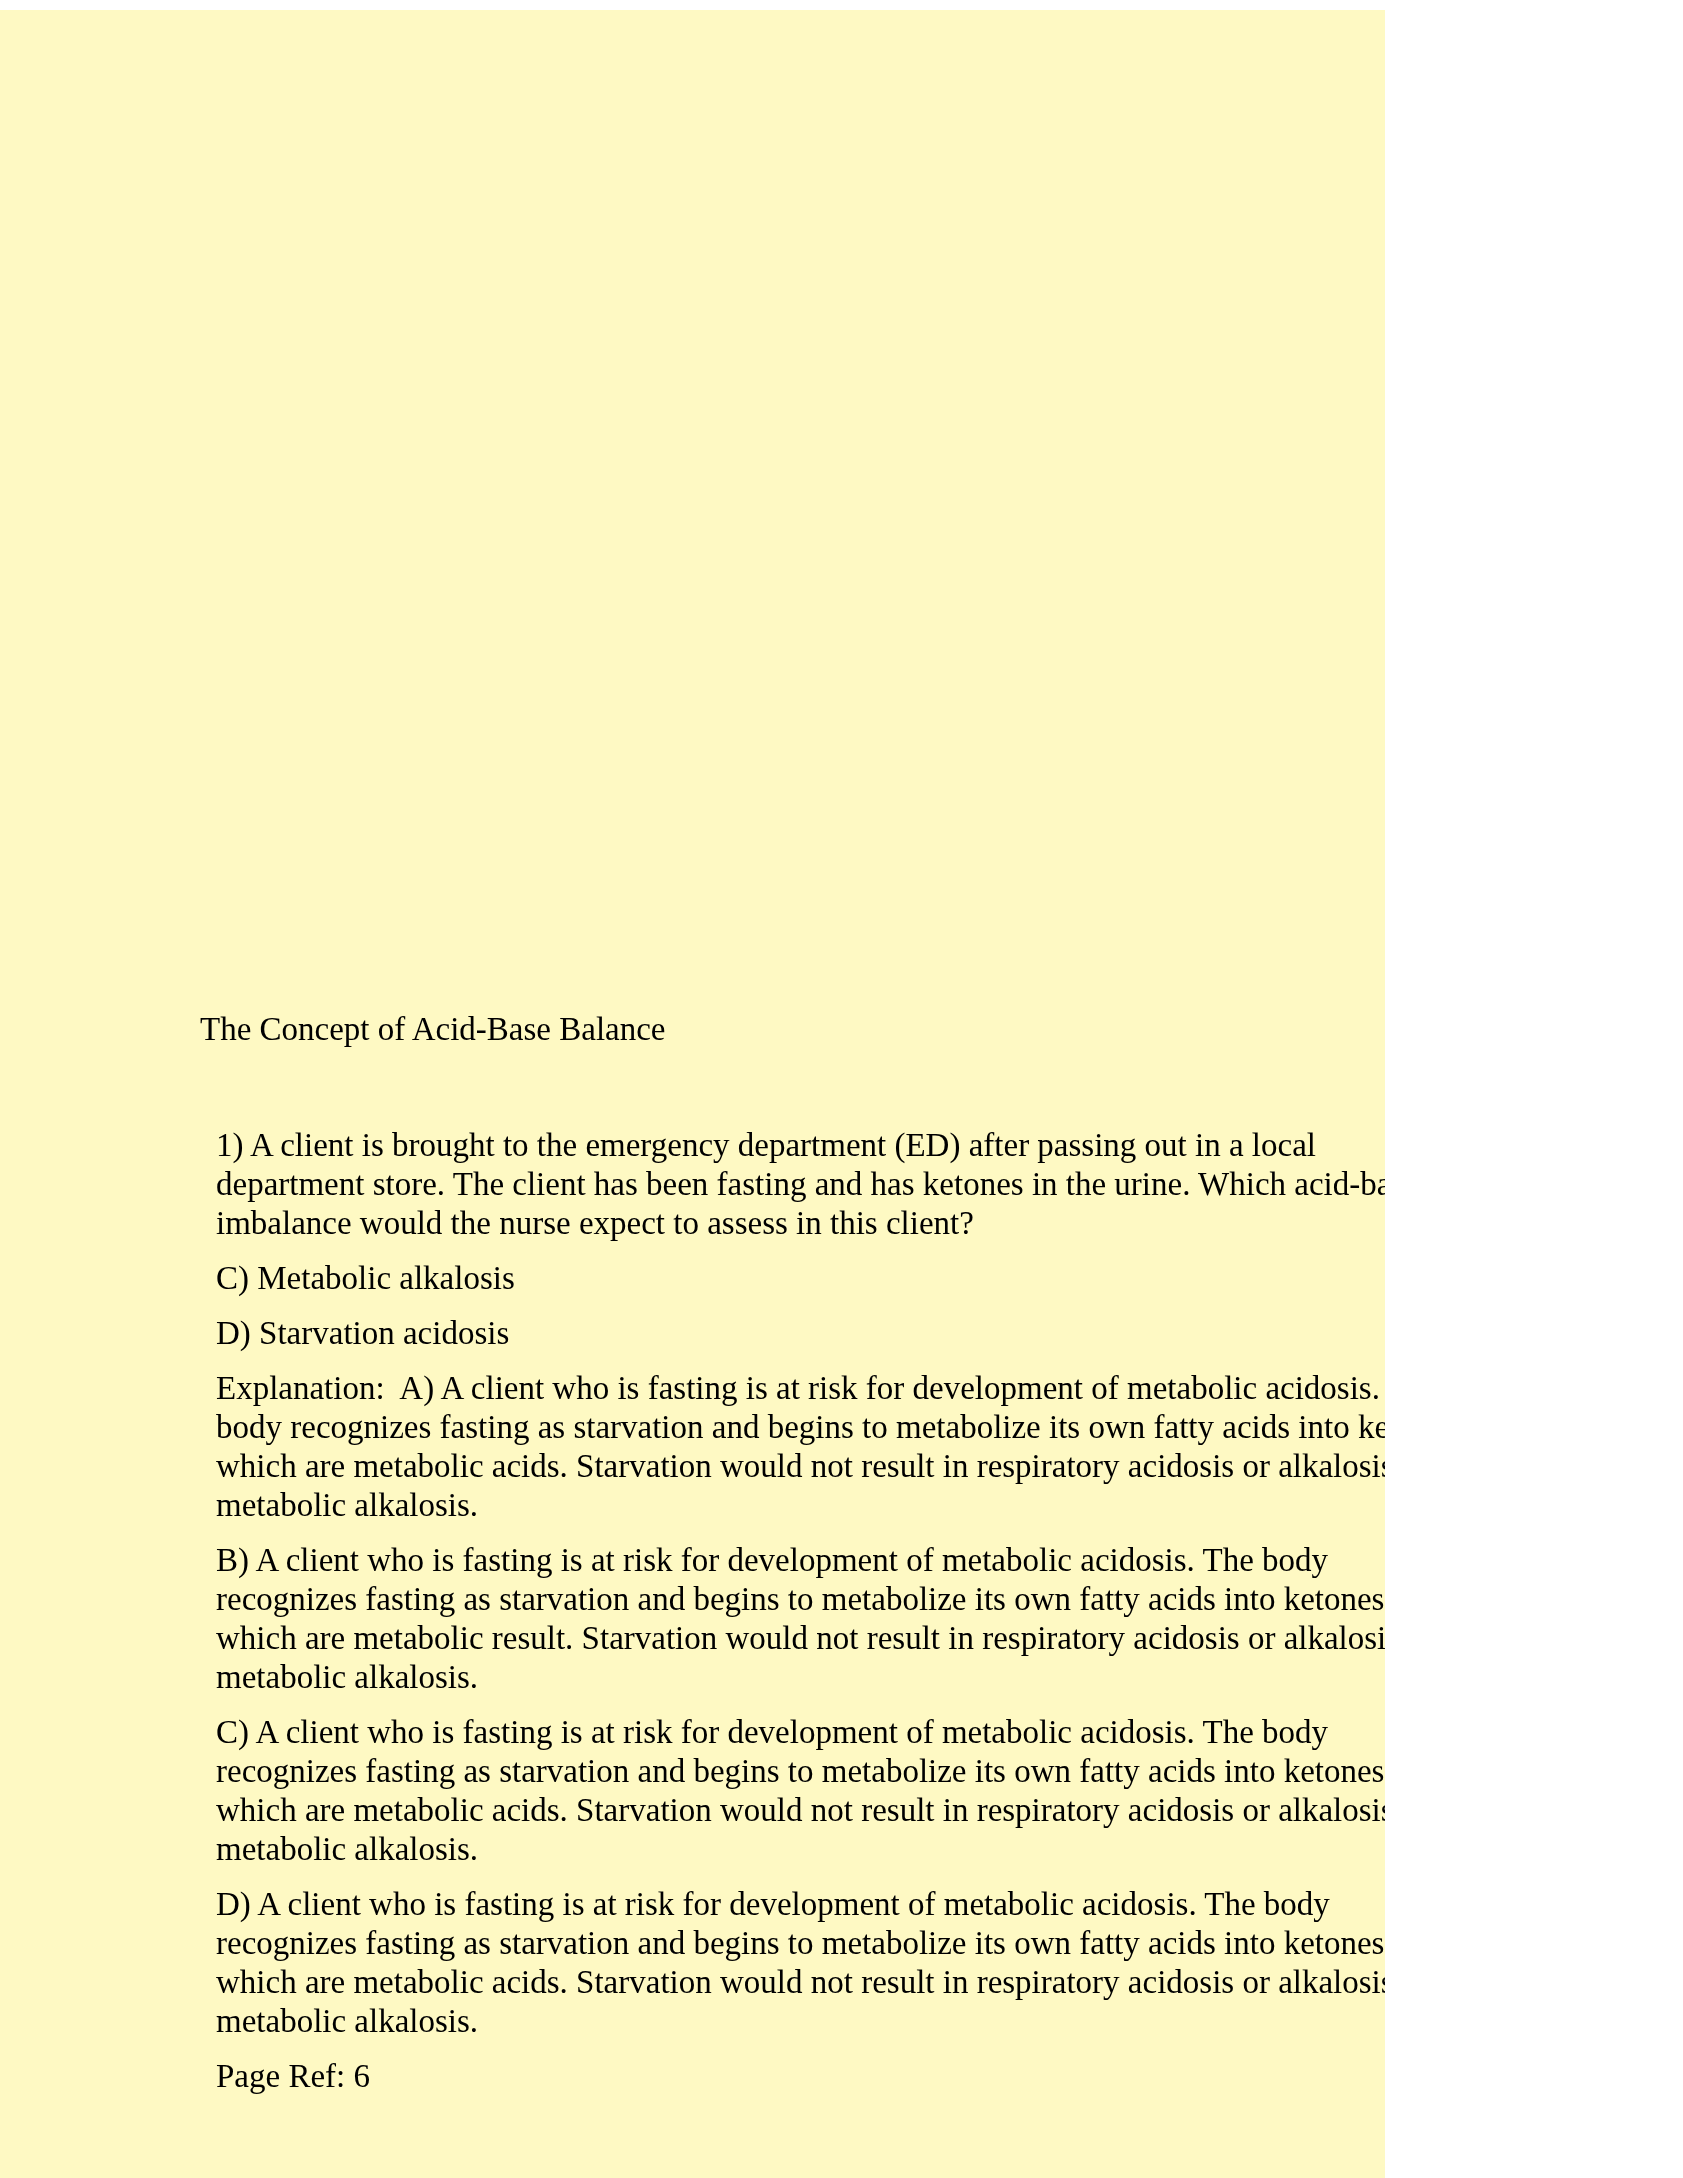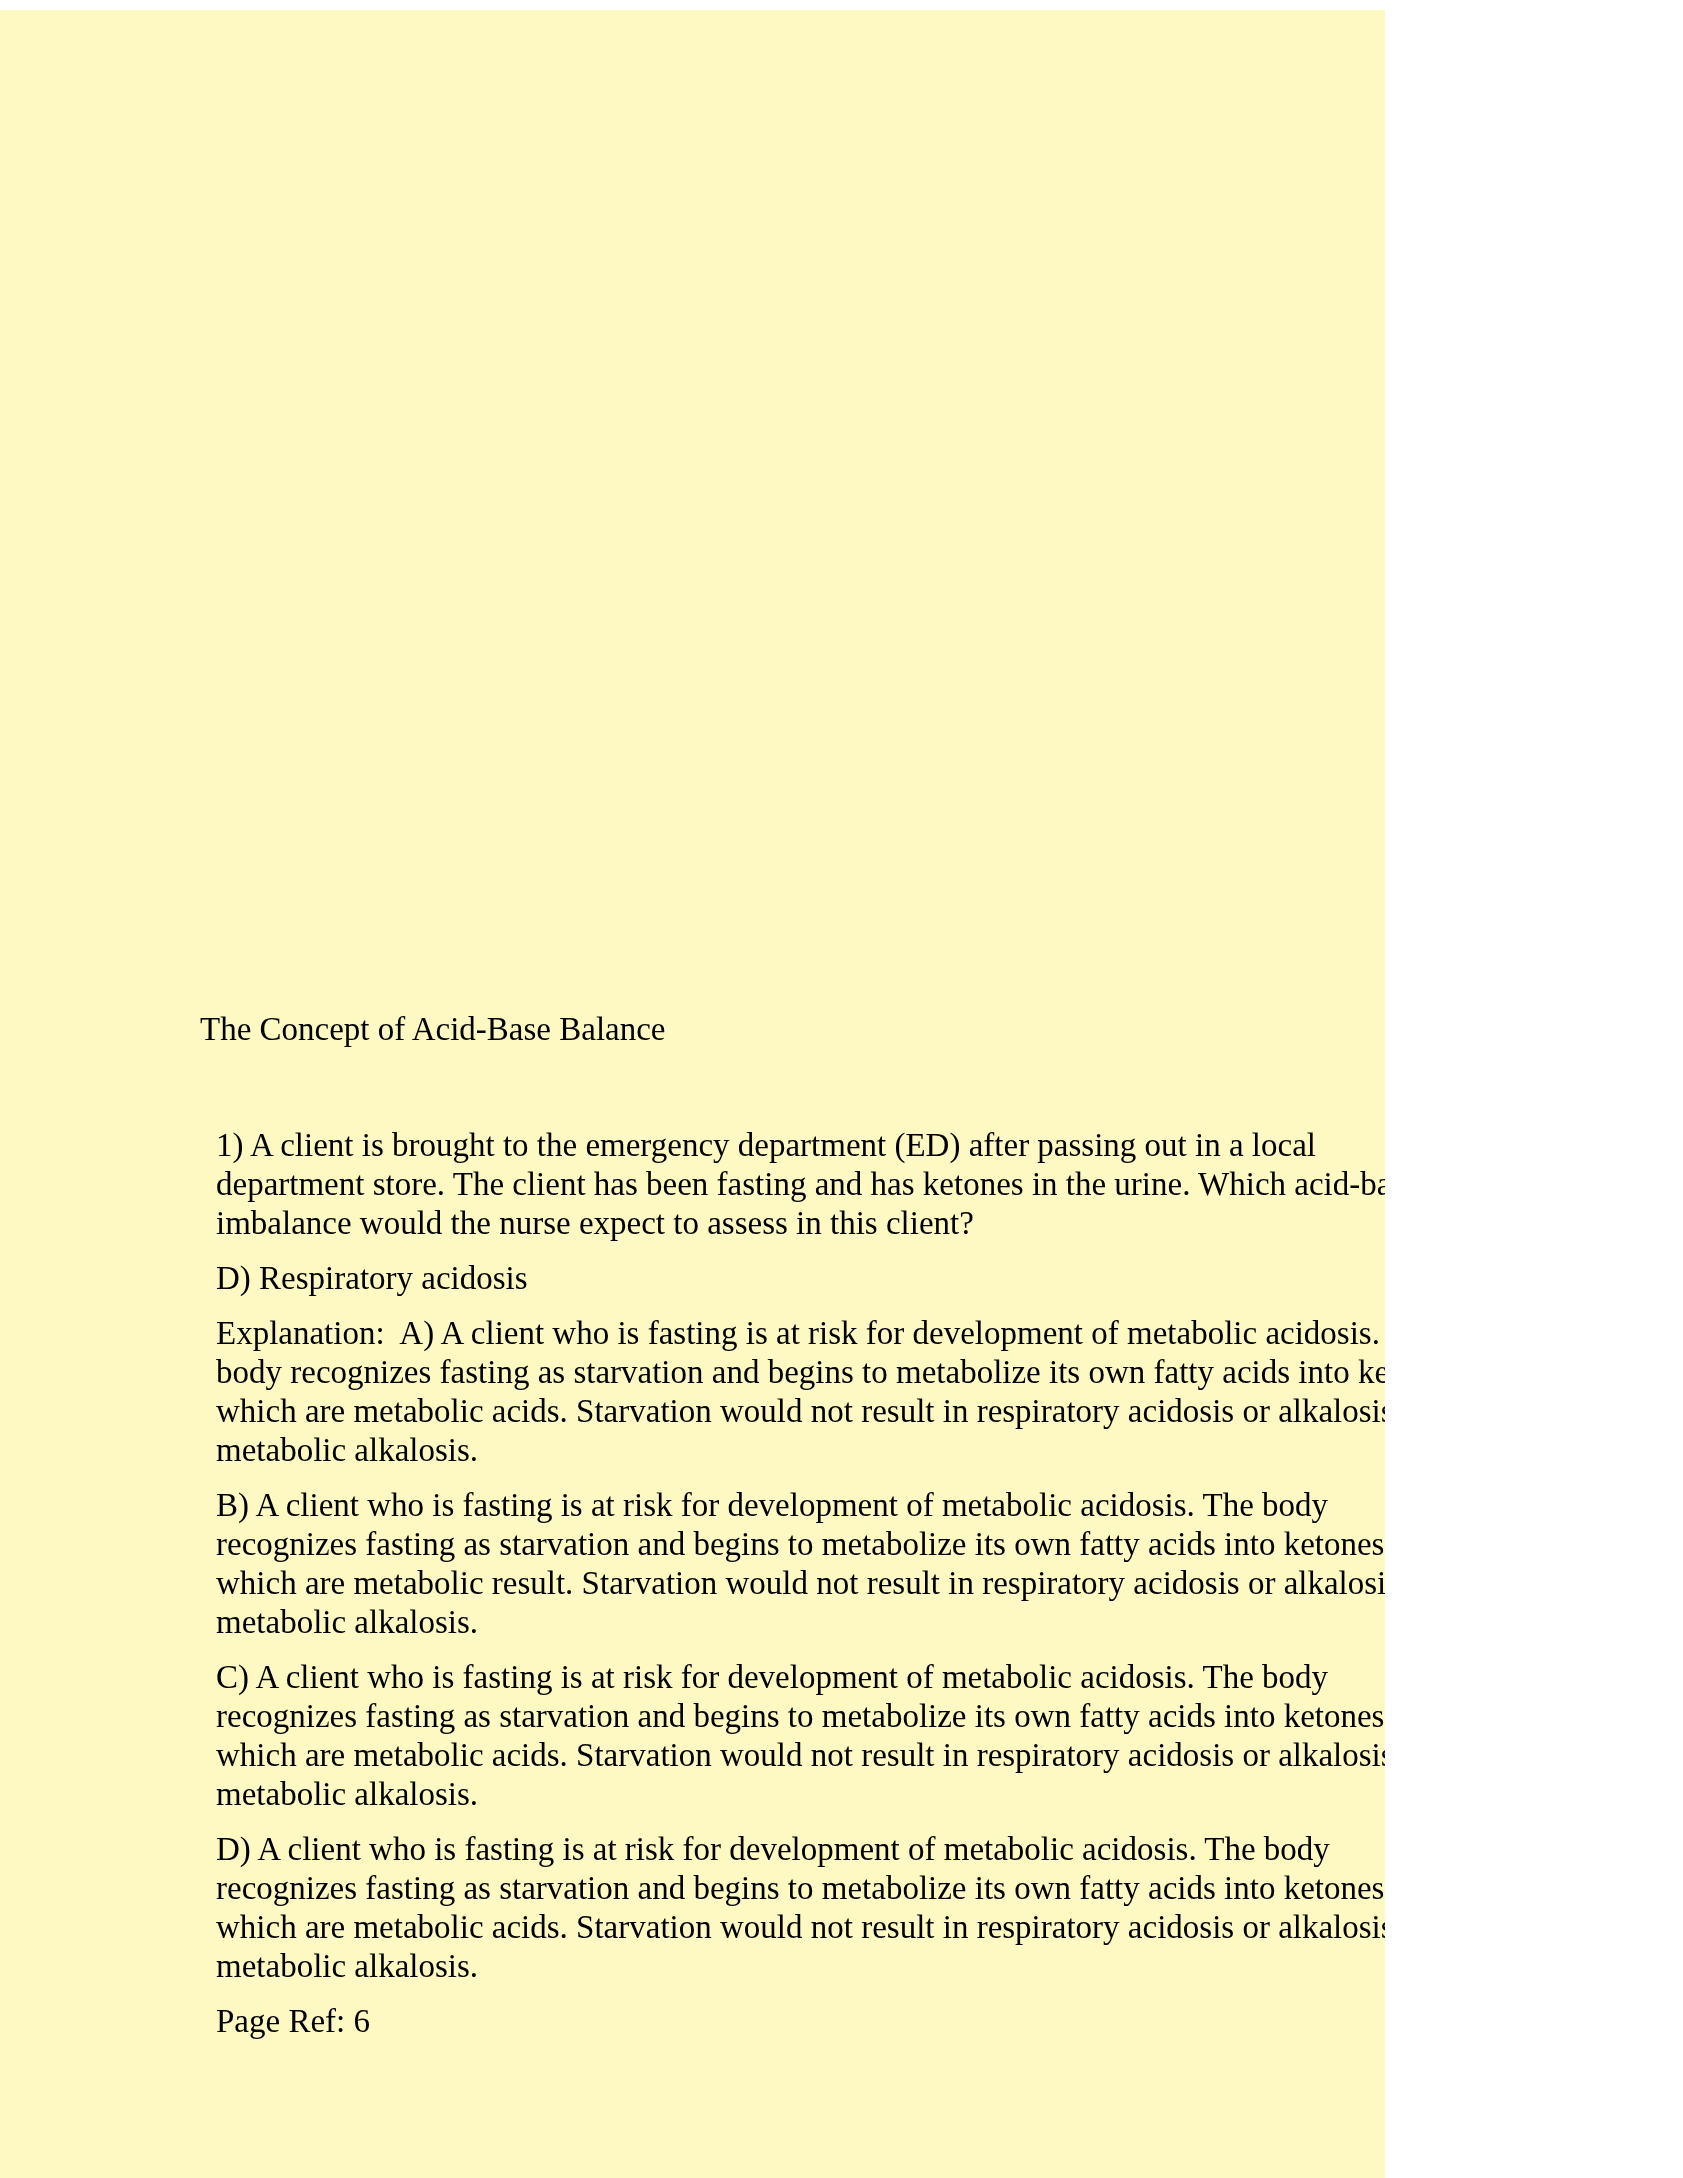--- a/index.html
+++ b/index.html
@@ -39,21 +39,22 @@
     margin: 0 0 77px 0 !important;
   }
 </style>
 </head>
 <body>
 
 <div class="page">
   <div class="content">
     <p class="doc-title">The Concept of Acid-Base Balance</p>
     <p>1) A client is brought to the emergency department (ED) after passing out in a local department store. The client has been fasting and has ketones in the urine. Which acid-base imbalance would the nurse expect to assess in this client?</p>
-    <p>D) Respiratory acidosis</p>
+    <p>C) Metabolic alkalosis</p>
+    <p>D) Starvation acidosis</p>
     <p>Explanation:  A) A client who is fasting is at risk for development of metabolic acidosis. The body recognizes fasting as starvation and begins to metabolize its own fatty acids into ketones, which are metabolic acids. Starvation would not result in respiratory acidosis or alkalosis or in metabolic alkalosis.</p>
     <p>B) A client who is fasting is at risk for development of metabolic acidosis. The body recognizes fasting as starvation and begins to metabolize its own fatty acids into ketones, which are metabolic result. Starvation would not result in respiratory acidosis or alkalosis or in metabolic alkalosis.</p>
     <p>C) A client who is fasting is at risk for development of metabolic acidosis. The body recognizes fasting as starvation and begins to metabolize its own fatty acids into ketones, which are metabolic acids. Starvation would not result in respiratory acidosis or alkalosis or in metabolic alkalosis.</p>
     <p>D) A client who is fasting is at risk for development of metabolic acidosis. The body recognizes fasting as starvation and begins to metabolize its own fatty acids into ketones, which are metabolic acids. Starvation would not result in respiratory acidosis or alkalosis or in metabolic alkalosis.</p>
     <p>Page Ref: 6</p>
   </div>
 </div>
 
 
 </body></html>

